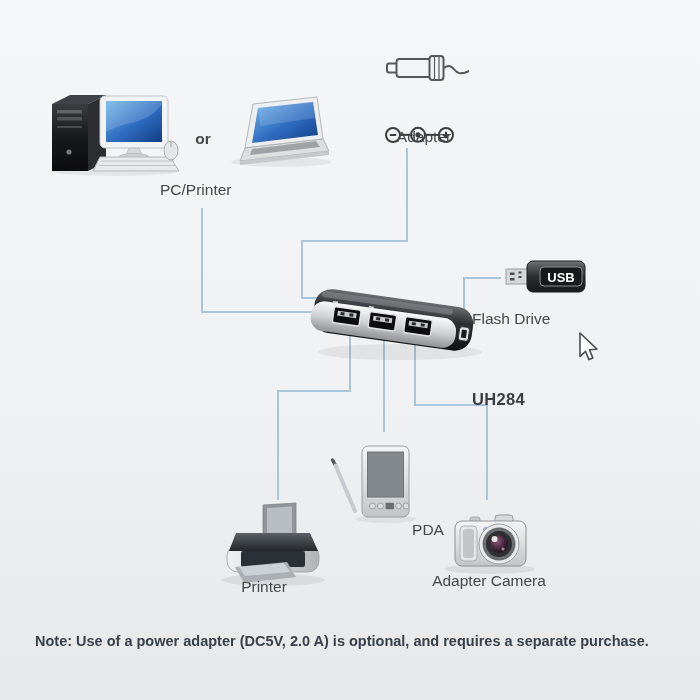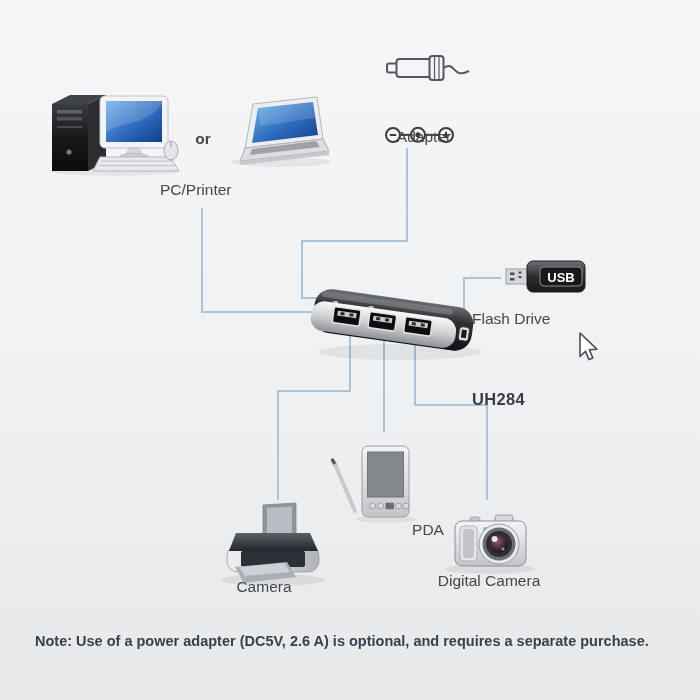--- a/index.html
+++ b/index.html
@@ -212,17 +212,17 @@
     <g>
       <polygon points="580,333 580,356.5 585.5,351.3 588.9,359.6 592.8,357.9 589.4,349.8 596.9,349.2" fill="#fcfcfc" stroke="#4a4e52" stroke-width="1.6" stroke-linejoin="round"></polygon>
     </g>
   </svg>
 
   <div class="lbl center" style="left:203px;top:130px;font-weight:bold;">or</div>
   <div class="lbl" style="left:160px;top:181px;">PC/Printer</div>
   <div class="lbl center" style="left:424px;top:85px;margin-top:43px;">Adapter</div>
   <div class="lbl" style="left:472px;top:297px;margin-top:13px;">Flash Drive</div>
   <div class="lbl model" style="left:472px;top:344px;margin-top:46px;">UH284</div>
-  <div class="lbl center" style="left:264px;top:578px;">Camera</div>
+  <div class="lbl center" style="left:264px;top:578px;">Printer</div>
   <div class="lbl center" style="left:384px;top:521px;margin-left:44px;">PDA</div>
-  <div class="lbl center" style="left:489px;top:572px;">Digital Camera</div>
-  <div class="note">Note: Use of a power adapter (DC5V, 2.6 A) is optional, and requires a separate purchase.</div>
+  <div class="lbl center" style="left:489px;top:572px;">Adapter Camera</div>
+  <div class="note">Note: Use of a power adapter (DC5V, 2.0 A) is optional, and requires a separate purchase.</div>
 </div>
 
 </body></html>

